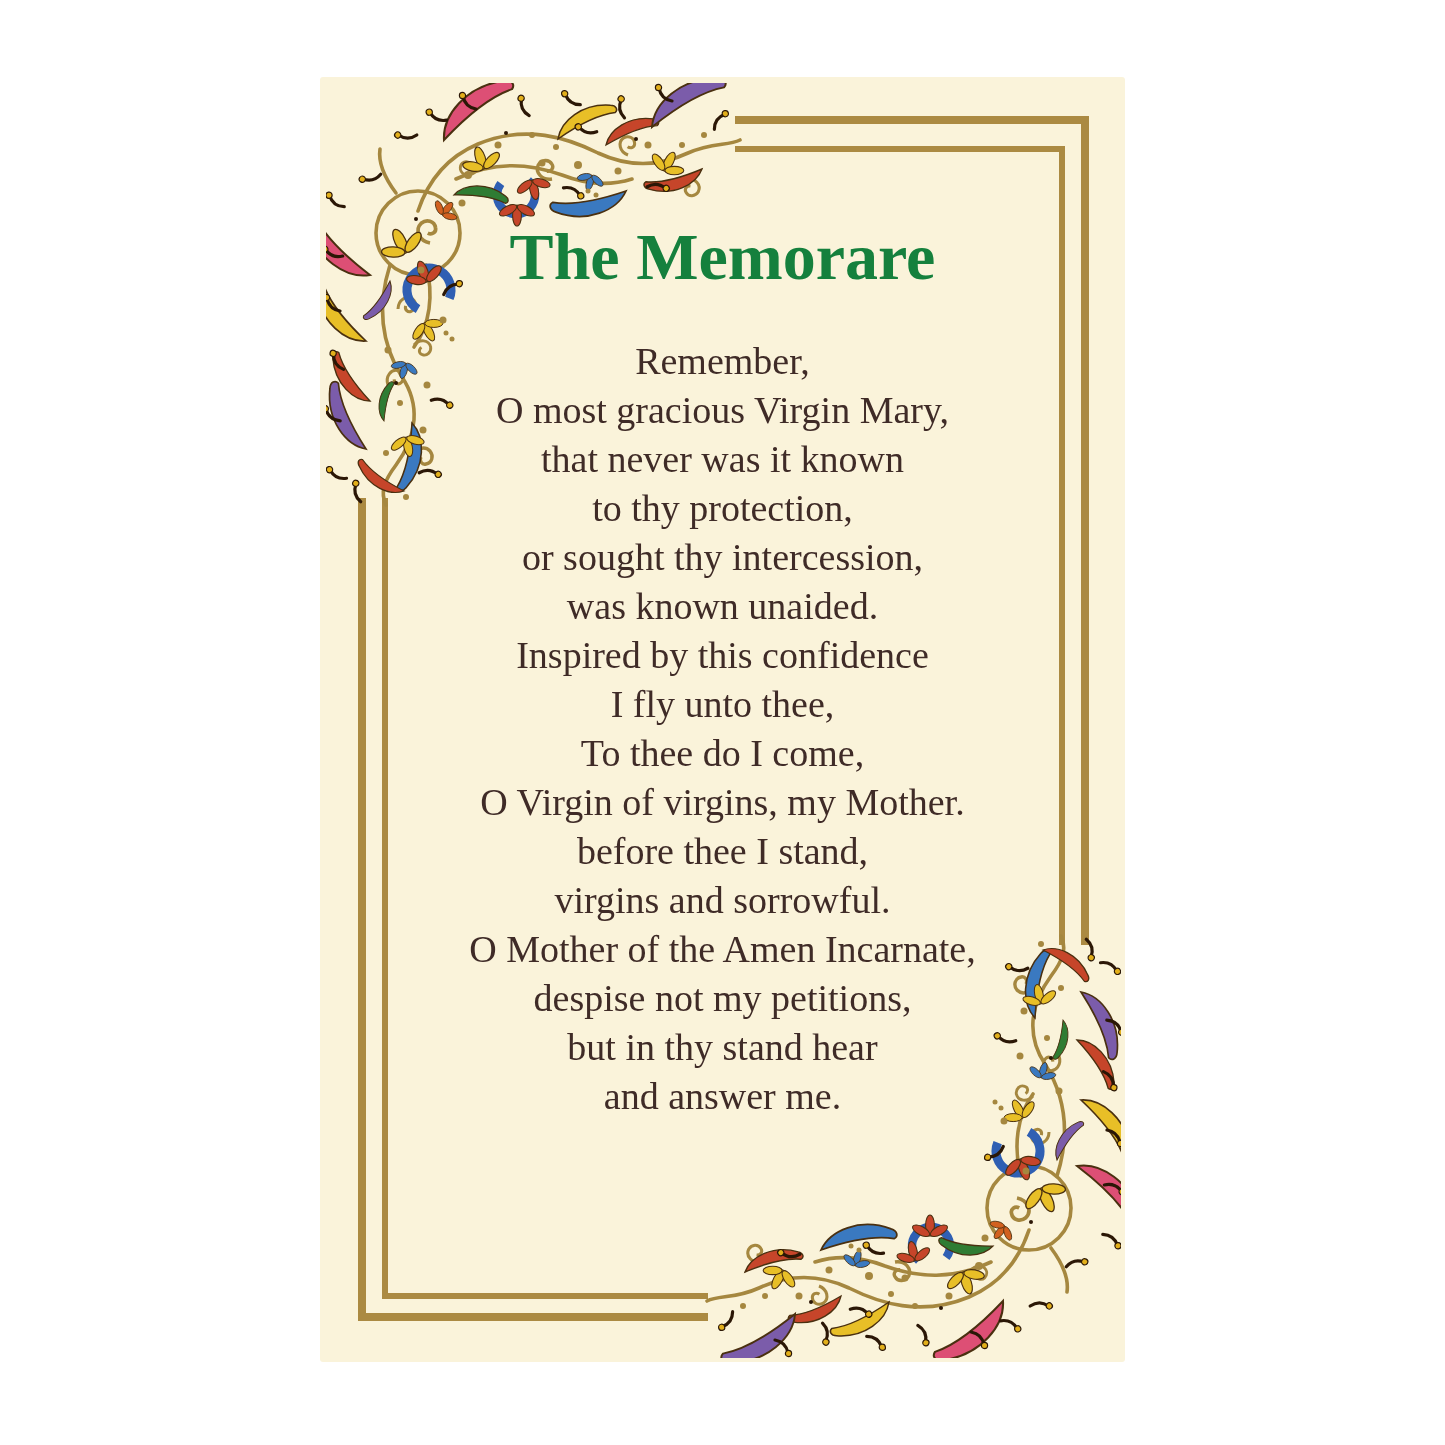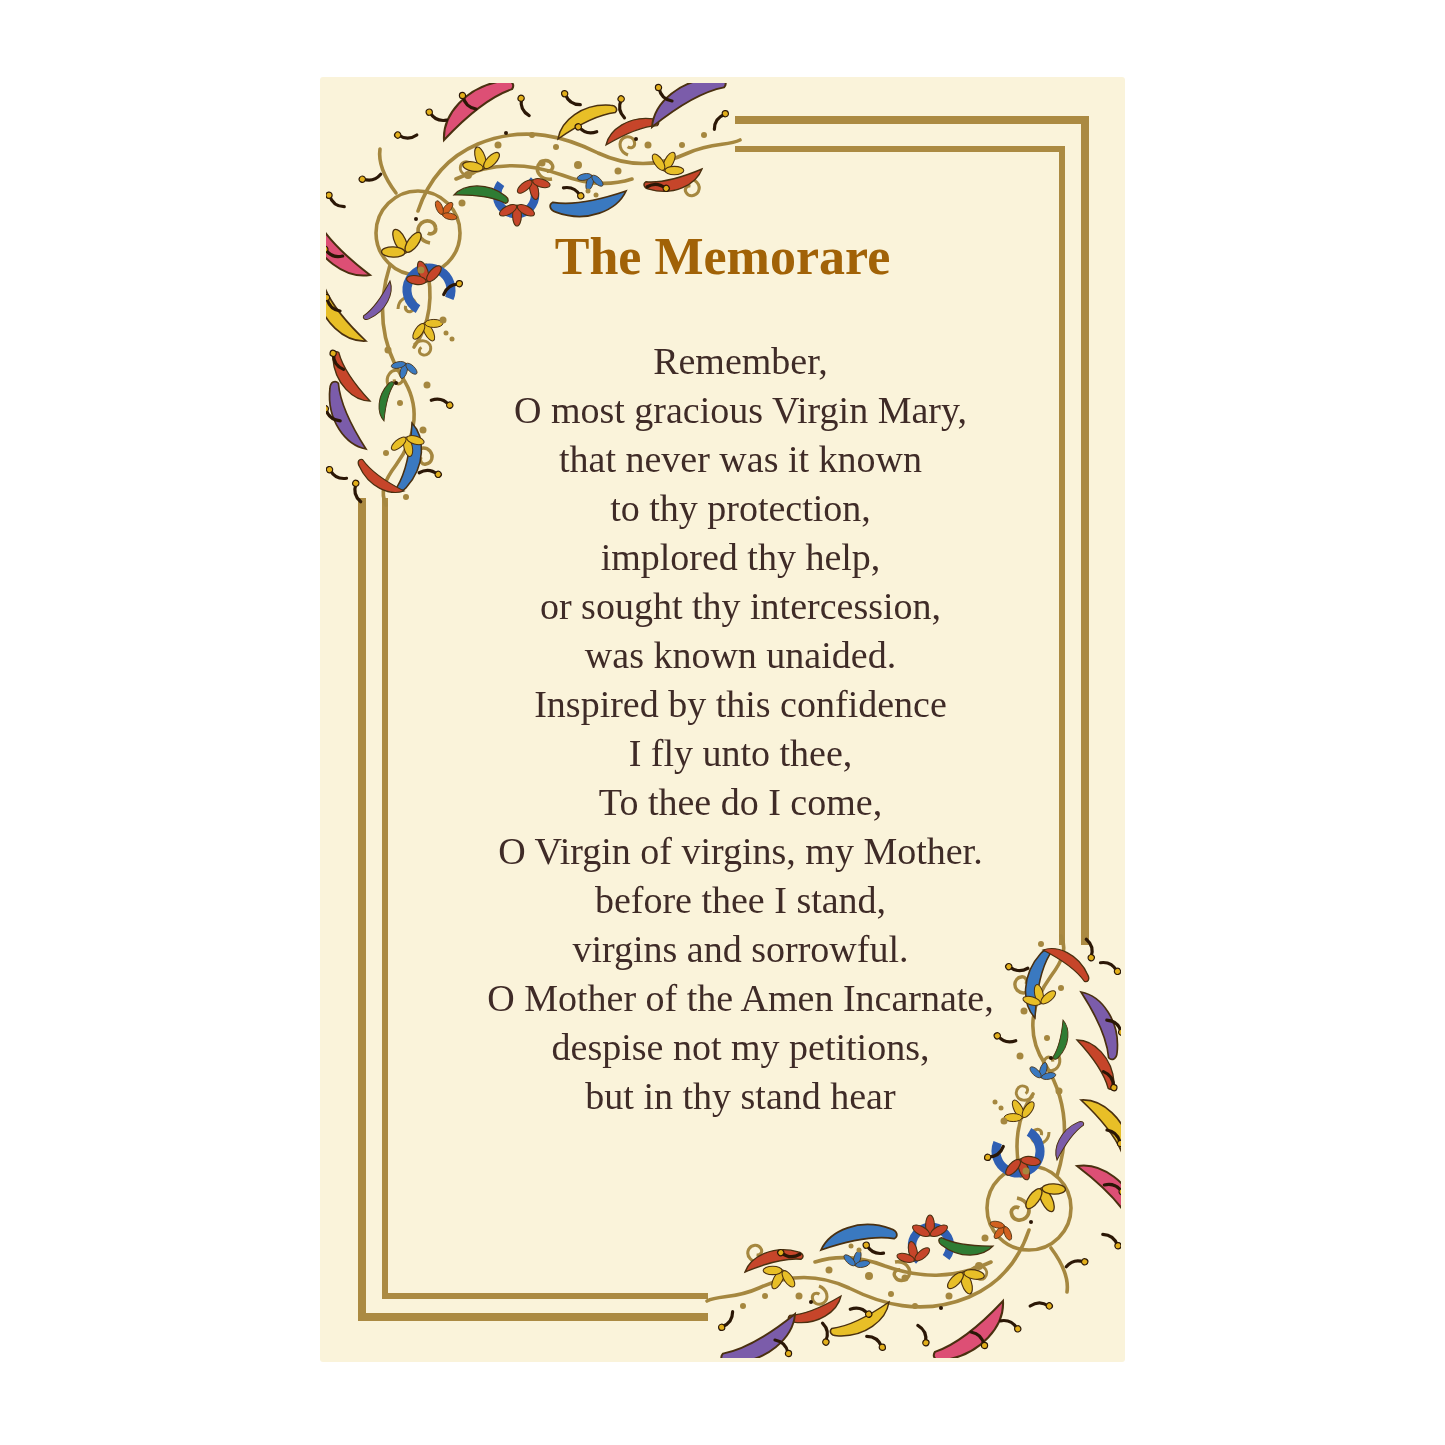--- a/index.html
+++ b/index.html
@@ -13,23 +13,23 @@
   .fl-outer-left{left:38px;top:421px;width:8px;height:823px;}
   .fl-outer-bottom{left:38px;top:1236px;width:350px;height:8px;}
   .fl-inner-top{left:415px;top:69px;width:330px;height:6px;}
   .fl-inner-right{left:739px;top:69px;width:6px;height:799px;}
   .fl-inner-left{left:62px;top:421px;width:6px;height:801px;}
   .fl-inner-bottom{left:62px;top:1216px;width:326px;height:6px;}
   .flourish{position:absolute;width:420px;height:425px;}
   .flourish.tl{left:6px;top:6px;}
   .flourish.br{right:4px;bottom:4px;transform:rotate(180deg);}
   .title{position:absolute;left:0;top:150px;width:100%;text-align:center;
-         font-weight:bold;font-size:52px;line-height:60px;color:#a16207;}
+         font-weight:bold;font-size:66px;line-height:60px;color:#15803d;}
   .prayer{position:absolute;left:0;top:260px;width:100%;text-align:center;
-          font-size:38px;line-height:49px;color:#3f2b27;margin-left:18px;}
+          font-size:38px;line-height:49px;color:#3f2b27;}
   .pl{height:49px;}
 </style>
 </head>
 <body>
 
 <div class="stage">
   <div class="card">
 
     <div class="frame-line fl-outer-top"></div>
     <div class="frame-line fl-outer-right"></div>
@@ -175,28 +175,28 @@
       <use href="#flourish-art"></use>
     </svg>
 
     <div class="title">The Memorare</div>
 
     <div class="prayer">
       <div class="pl">Remember,</div>
       <div class="pl">O most gracious Virgin Mary,</div>
       <div class="pl">that never was it known</div>
       <div class="pl">to thy protection,</div>
-      <div class="pl">implored thy help,</div>
       <div class="pl">or sought thy intercession,</div>
       <div class="pl">was known unaided.</div>
       <div class="pl">Inspired by this confidence</div>
       <div class="pl">I fly unto thee,</div>
       <div class="pl">To thee do I come,</div>
       <div class="pl">O Virgin of virgins, my Mother.</div>
       <div class="pl">before thee I stand,</div>
       <div class="pl">virgins and sorrowful.</div>
       <div class="pl">O Mother of the Amen Incarnate,</div>
       <div class="pl">despise not my petitions,</div>
       <div class="pl">but in thy stand hear</div>
+      <div class="pl">and answer me.</div>
     </div>
 
   </div>
 </div>
 
 </body></html>

